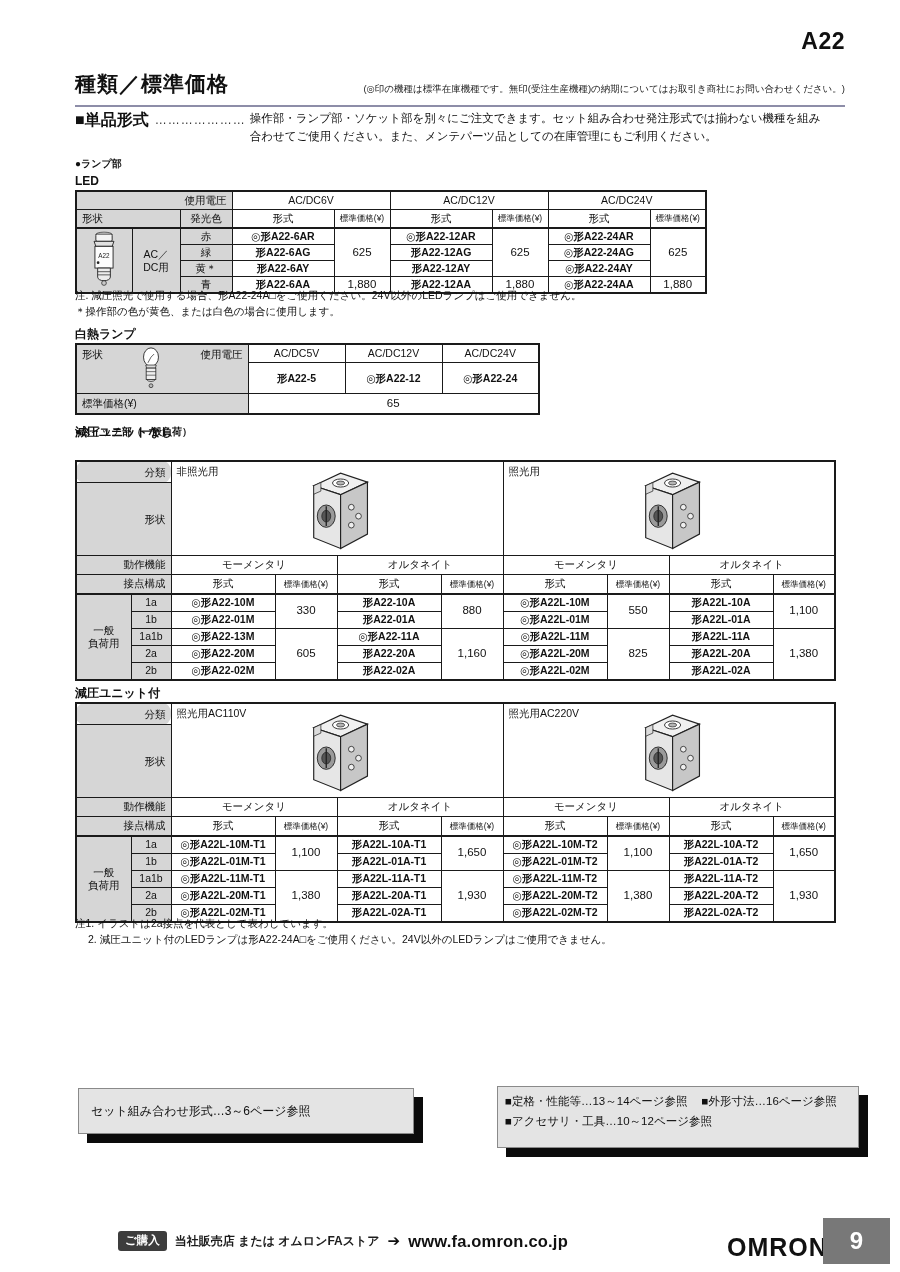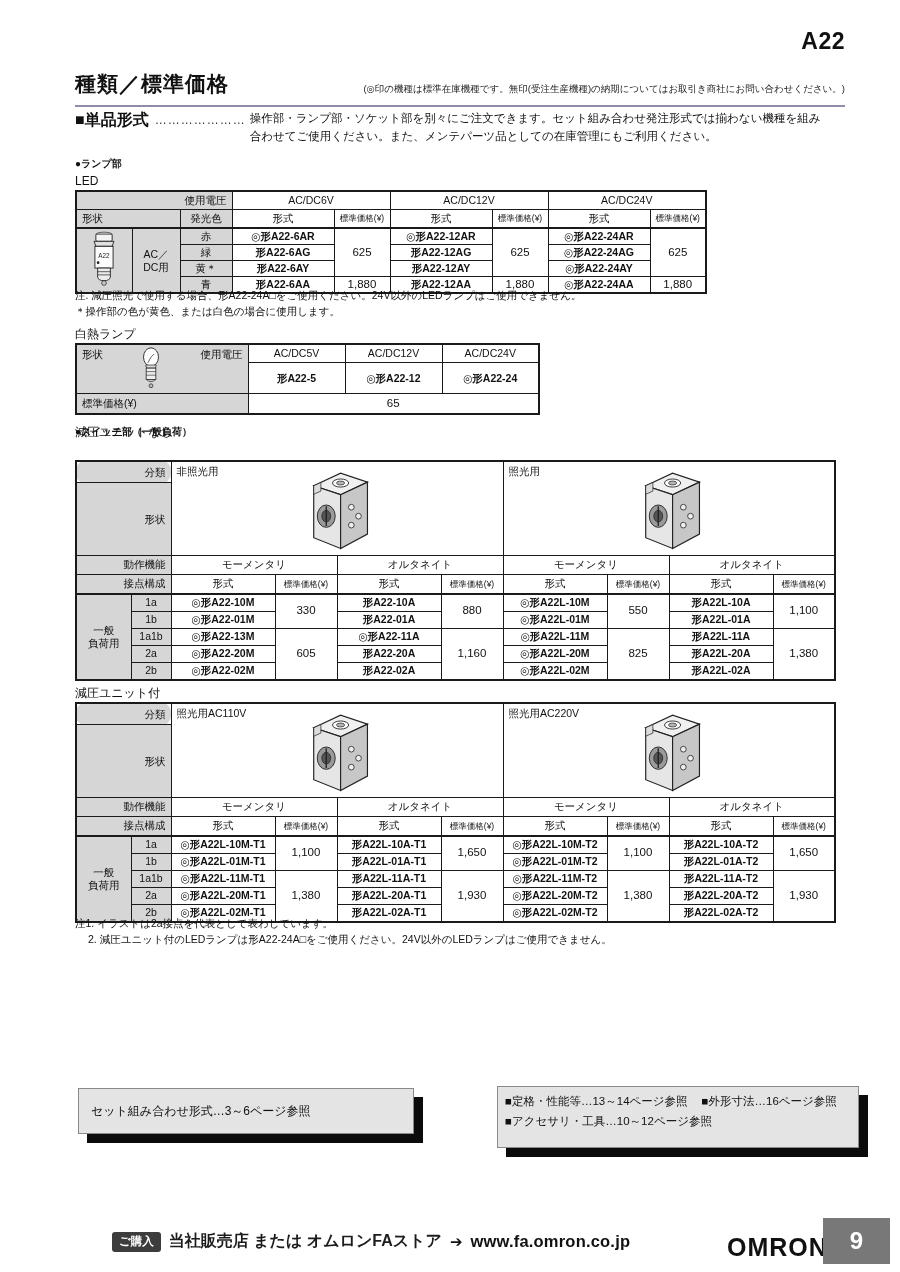--- a/index.html
+++ b/index.html
@@ -9,21 +9,21 @@
   .doc-code{position:absolute;top:28px;right:55px;font-size:23px;font-weight:bold;letter-spacing:.5px;}
   .titlebar{position:absolute;top:70px;left:75px;width:770px;display:flex;justify-content:space-between;
             align-items:flex-end;border-bottom:2px solid #8d8da8;padding-bottom:7px;}
   .page-title{font-size:21px;font-weight:bold;letter-spacing:1px;}
   .stock-note{font-size:9.5px;color:#222;padding-bottom:2px;}
   .intro{position:absolute;top:110px;left:75px;width:770px;display:flex;align-items:flex-start;}
   .intro-label{font-size:16px;font-weight:bold;white-space:nowrap;}
   .intro-dots{font-size:12px;letter-spacing:1px;padding:3px 4px 0 6px;white-space:nowrap;color:#333;}
   .intro-desc{font-size:11.5px;line-height:1.55;width:575px;}
   .sec-head{position:absolute;left:75px;font-size:10px;font-weight:bold;}
-  .sub-head{position:absolute;left:75px;font-size:12px;font-weight:normal;}
+  .sub-head{position:absolute;left:75px;font-size:12px;font-weight:bold;}
   
   table{border-collapse:collapse;table-layout:fixed;background:#fff;}
   td{border:1px solid #1a1a1a;font-size:10.5px;text-align:center;vertical-align:middle;
      padding:0 2px;overflow:hidden;white-space:nowrap;line-height:1.2;}
   .ledtbl,.incantbl,.swtbl{border:2px solid #1a1a1a;}
   .g{background:#d6d6d6;}
   .lab{text-align:right;padding-right:5px;}
   .labl{text-align:left;padding-left:5px;}
   .m{font-weight:bold;font-size:10.5px;}
   .p{font-size:11.5px;}
@@ -51,23 +51,23 @@
   .swtbl tr.r3 td,.swtbl tr.r4 td{height:18px;}
   .bigcell{position:relative;vertical-align:top;}
   .clsname{position:absolute;top:3px;left:5px;font-size:10.5px;}
   .bigcell svg{margin-top:4px;}
   
   .refbox{position:absolute;background:#e4e4e4;border:1px solid #8a8a8a;box-shadow:9px 9px 0 0 #0b0b0b;}
   .refbox.left{top:1088px;left:78px;width:322px;height:44px;display:flex;align-items:center;padding-left:12px;font-size:12px;}
   .refbox.right{top:1086px;left:497px;width:346px;height:50px;padding:5px 7px;font-size:11.5px;line-height:1.7;}
   .refbox.right .l1{display:flex;gap:14px;}
   
-  .footer{position:absolute;top:1231px;left:112px;display:flex;align-items:center;gap:8px;}
+  .footer{position:absolute;top:1231px;left:118px;display:flex;align-items:center;gap:8px;}
   .buy-badge{background:#3d3d3d;color:#fff;font-size:11.5px;padding:2px 7px 3px;border-radius:3px;font-weight:bold;}
-  .dealer{font-size:16px;font-weight:bold;color:#1c1c1c;}
+  .dealer{font-size:12px;font-weight:bold;color:#1c1c1c;}
   .arrow{font-size:15px;font-weight:bold;}
   .url{font-size:16.5px;font-weight:bold;letter-spacing:.2px;}
   .brand{position:absolute;top:1233px;left:727px;font-size:25px;font-weight:bold;letter-spacing:1px;}
   .pagebox{position:absolute;top:1218px;right:10px;width:67px;height:46px;background:#787878;
            color:#fff;font-size:24px;font-weight:bold;display:flex;align-items:center;justify-content:center;}
 </style>
 </head>
 <body>
 
 <div class="page">

